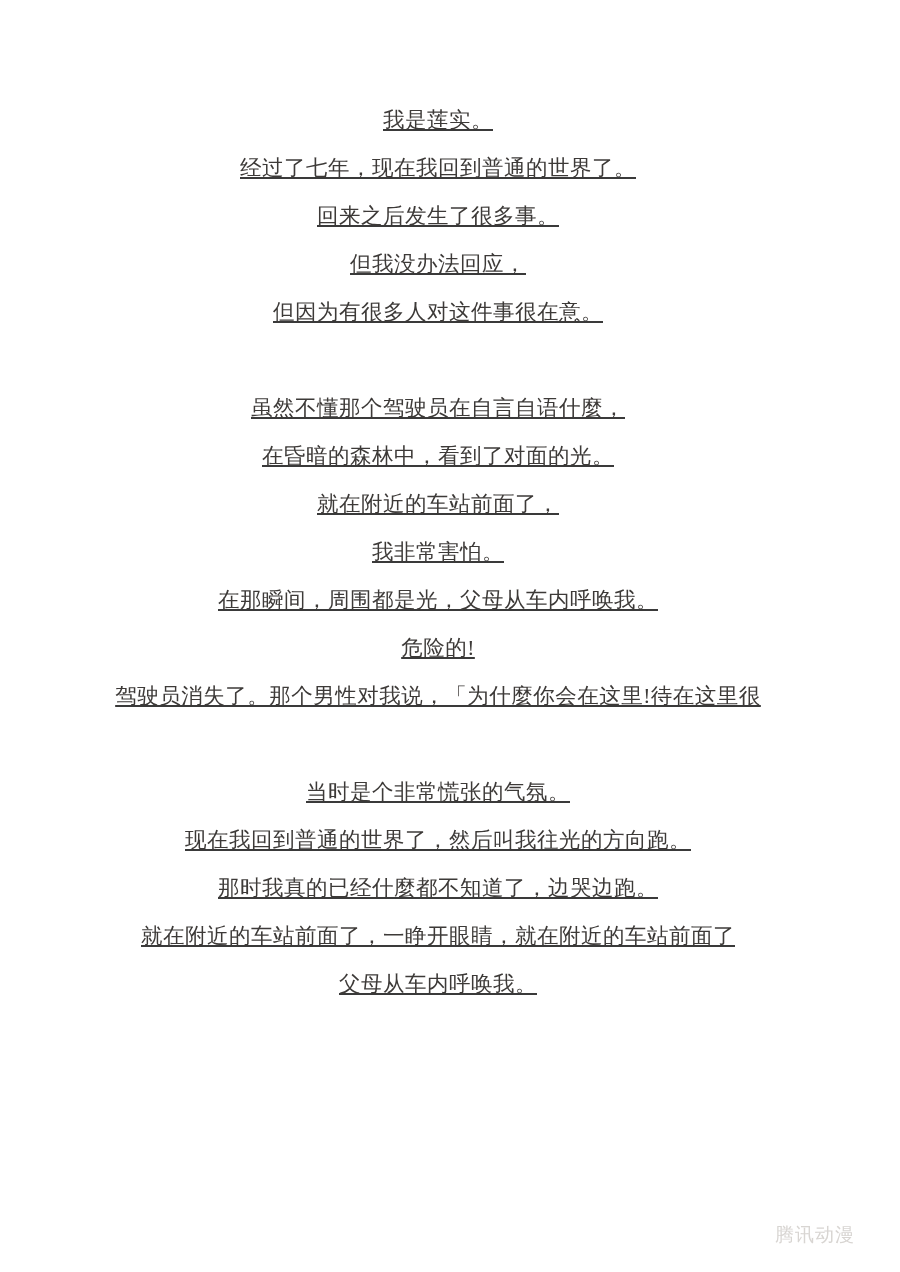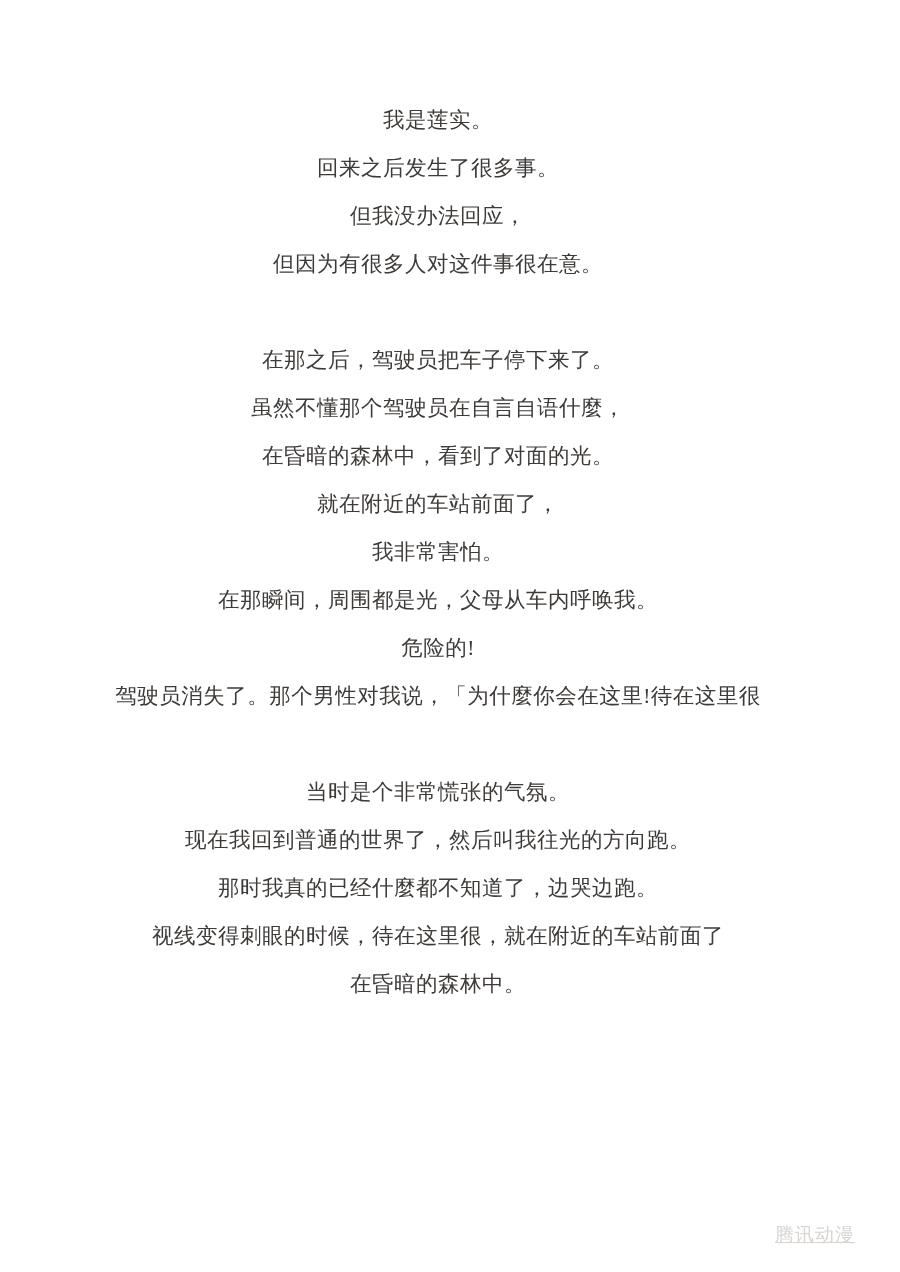--- a/index.html
+++ b/index.html
@@ -20,20 +20,21 @@
     width: 900px;
     height: 1272px;
     box-sizing: border-box;
   }
   .text-body {
     position: absolute;
     left: 0;
     top: 96px;
     width: 876px;
     text-align: center;
+    text-decoration: underline;
   }
   .para {
     margin: 0;
     padding: 0;
   }
   .line {
     font-size: 21.5px;
     line-height: 48px;
     letter-spacing: 0.5px;
     color: #3d3a38;
@@ -49,57 +50,56 @@
     width: 118px;
     height: 30px;
     display: flex;
     align-items: center;
     justify-content: center;
     font-size: 19px;
     letter-spacing: 1px;
     color: #d8d5d2;
     font-family: "Liberation Sans", sans-serif;
     user-select: none;
-    text-decoration: underline;
   }
 </style>
 </head>
 <body>
 
 <div class="page">
 
   <div class="text-body">
 
     <div class="para">
       <div class="line">我是莲实。</div>
+      <div class="line">经过了七年，现在我回到普通的世界了。</div>
       <div class="line">回来之后发生了很多事。</div>
       <div class="line">但我没办法回应，</div>
       <div class="line">但因为有很多人对这件事很在意。</div>
     </div>
 
     <div class="block-gap"></div>
 
     <div class="para">
-      <div class="line">在那之后，驾驶员把车子停下来了。</div>
       <div class="line">虽然不懂那个驾驶员在自言自语什麼，</div>
       <div class="line">在昏暗的森林中，看到了对面的光。</div>
       <div class="line">就在附近的车站前面了，</div>
       <div class="line">我非常害怕。</div>
       <div class="line">在那瞬间，周围都是光，父母从车内呼唤我。</div>
       <div class="line">危险的!</div>
       <div class="line">驾驶员消失了。那个男性对我说，「为什麼你会在这里!待在这里很</div>
     </div>
 
     <div class="block-gap"></div>
 
     <div class="para">
       <div class="line">当时是个非常慌张的气氛。</div>
       <div class="line">现在我回到普通的世界了，然后叫我往光的方向跑。</div>
       <div class="line">那时我真的已经什麼都不知道了，边哭边跑。</div>
-      <div class="line">视线变得刺眼的时候，待在这里很，就在附近的车站前面了</div>
-      <div class="line">在昏暗的森林中。</div>
+      <div class="line">就在附近的车站前面了，一睁开眼睛，就在附近的车站前面了</div>
+      <div class="line">父母从车内呼唤我。</div>
     </div>
 
   </div>
 
   <div class="watermark">腾讯动漫</div>
 
 </div>
 
 </body></html>

